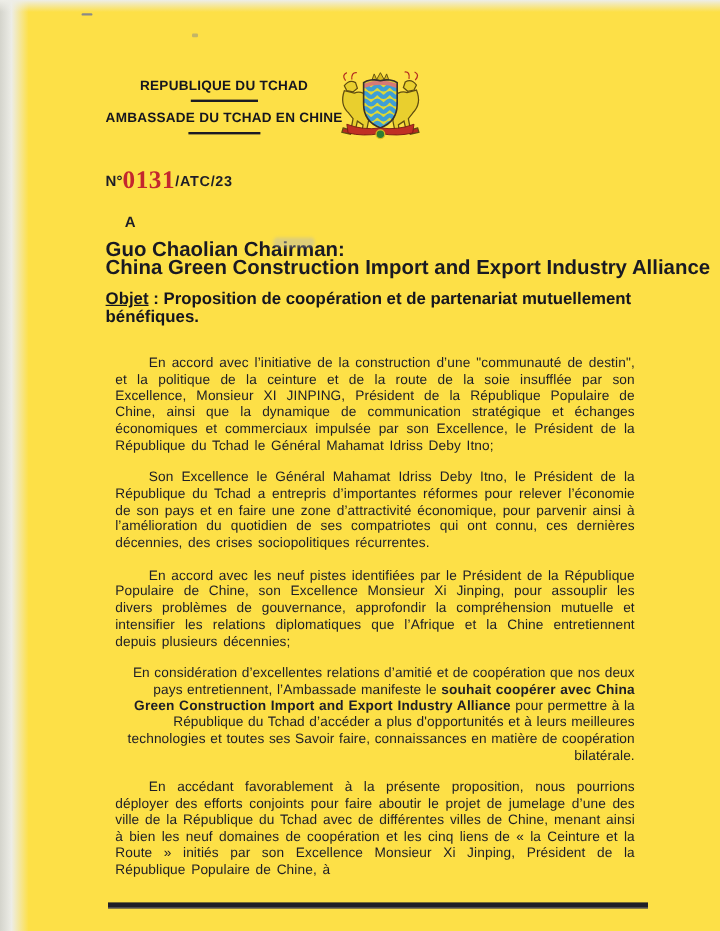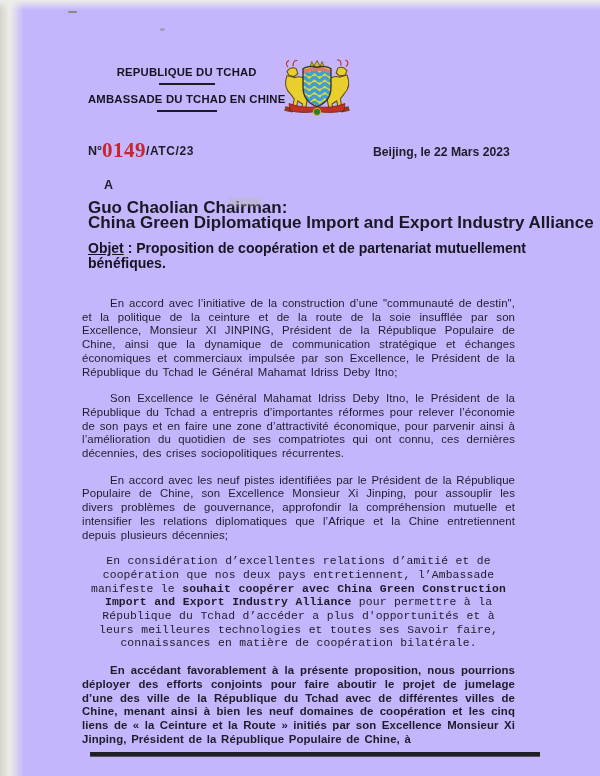--- a/index.html
+++ b/index.html
@@ -1,18 +1,18 @@
 <!DOCTYPE html>
 <html><head>
 <meta charset="utf-8">
 <style>
   html,body{margin:0;padding:0;background:#e6e6e2;}
   .page{
     position:relative;width:600px;height:776px;margin:0 auto;
-    background:#c4b5fd;overflow:hidden;
+    background:#fde047;overflow:hidden;
     font-family:"Liberation Sans",sans-serif;color:#1d1d27;
   }
   .edge-left{position:absolute;left:0;top:0;width:24px;height:776px;
     background:linear-gradient(90deg,#d4d4cc 0,#ededE7 40%,rgba(252,252,250,0) 100%);}
   .edge-top{position:absolute;left:0;top:0;width:600px;height:10px;
     background:linear-gradient(180deg,#eeeee8 0,rgba(252,252,250,0) 100%);}
   .speck{position:absolute;background:#8a8a88;border-radius:1px;}
   .speck.s1{left:68px;top:11px;width:9px;height:2px;}
   .speck.s2{left:160px;top:28px;width:5px;height:3px;opacity:.5;}
   .smudge{position:absolute;left:228px;top:198px;width:34px;height:8px;
@@ -38,25 +38,25 @@
   
   .salut{position:absolute;left:104px;top:178px;font-weight:bold;font-size:12.5px;}
   .addr{position:absolute;left:88px;top:201px;font-weight:bold;font-size:17px;line-height:14.5px;color:#191923;}
 
   
   .objet{position:absolute;left:88px;top:241px;width:440px;font-size:14px;line-height:14.5px;color:#15151f;}
   .objet-label{text-decoration:underline;font-weight:600;}
   .objet-text{font-weight:bold;}
 
   
-  .body{position:absolute;left:82px;top:297px;width:433px;height:452px;overflow:hidden;
+  .body{position:absolute;left:96px;top:297px;width:433px;height:452px;overflow:hidden;
     font-size:11.4px;line-height:13.7px;letter-spacing:.1px;word-spacing:1.4px;color:#1d1d27;}
   .para{margin:0 0 13px;text-align:justify;text-indent:28px;}
-  .para.left{text-align:center;text-indent:0;word-spacing:.5px;font-family:Liberation Mono, monospace;}
-  .para.p5{margin-top:5px;font-weight:bold;}
+  .para.left{text-align:right;text-indent:0;word-spacing:.5px;}
+  .para.p5{margin-top:5px;}
   .para b{letter-spacing:.15px;}
 
   
   .footer{position:absolute;left:90px;top:752px;width:450px;}
   .f-rule{height:4px;background:#1f1f27;border-bottom:1px solid #55555c;}
   .f-text{margin-top:4px;font-weight:bold;font-size:9.4px;letter-spacing:.1px;
     text-align:center;white-space:nowrap;color:#15151f;}
 </style>
 </head>
 <body>
@@ -113,28 +113,27 @@
       <path d="M70,16 C80,13 92,15 97,19 L97,54 C97,74 86,86 70,92 C54,86 43,74 43,54 L43,19 C48,15 60,13 70,16 Z" fill="none" stroke="#35302c" stroke-width="2.6"></path>
 
       <path d="M16,86 Q42,96 70,92 Q98,96 124,86 L122,100 Q98,106 70,101 Q42,106 18,100 Z" fill="#c03024" stroke="#7a1a12" stroke-width="1.5"></path>
 
       <circle cx="70" cy="102" r="7" fill="#2f7c33" stroke="#d9ba1e" stroke-width="2"></circle>
     </svg>
   </div>
 
 
   <div class="ref">
-    <span class="ref-pre">N°</span><span class="ref-num" style="color:#c4272e;">0149</span><span class="ref-suf">/ATC/23</span>
+    <span class="ref-pre">N°</span><span class="ref-num" style="color:#c4272e;">0131</span><span class="ref-suf">/ATC/23</span>
   </div>
-  <div class="date">Beijing, le 22 Mars 2023</div>
 
   <div class="salut">A</div>
   <div class="addr">
     <div>Guo Chaolian Chairman:</div>
-    <div>China Green Diplomatique Import and Export Industry Alliance</div>
+    <div>China Green Construction Import and Export Industry Alliance</div>
   </div>
   <div class="smudge"></div>
 
   <div class="objet">
     <span class="objet-label">Objet</span><span class="objet-text"> : </span><span class="objet-text">Proposition de coopération et de partenariat mutuellement bénéfiques.</span>
   </div>
 
   <main class="body">
     <p class="para">En accord avec l’initiative de la construction d’une "communauté de destin", et la politique de la ceinture et de la route de la soie insufflée par son Excellence, Monsieur XI JINPING, Président de la République Populaire de Chine, ainsi que la dynamique de communication stratégique et échanges économiques et commerciaux impulsée par son Excellence, le Président de la République du Tchad le Général Mahamat Idriss Deby Itno;</p>
     <p class="para">Son Excellence le Général Mahamat Idriss Deby Itno, le Président de la République du Tchad a entrepris d’importantes réformes pour relever l’économie de son pays et en faire une zone d’attractivité économique, pour parvenir ainsi à l’amélioration du quotidien de ses compatriotes qui ont connu, ces dernières décennies, des crises sociopolitiques récurrentes.</p>

